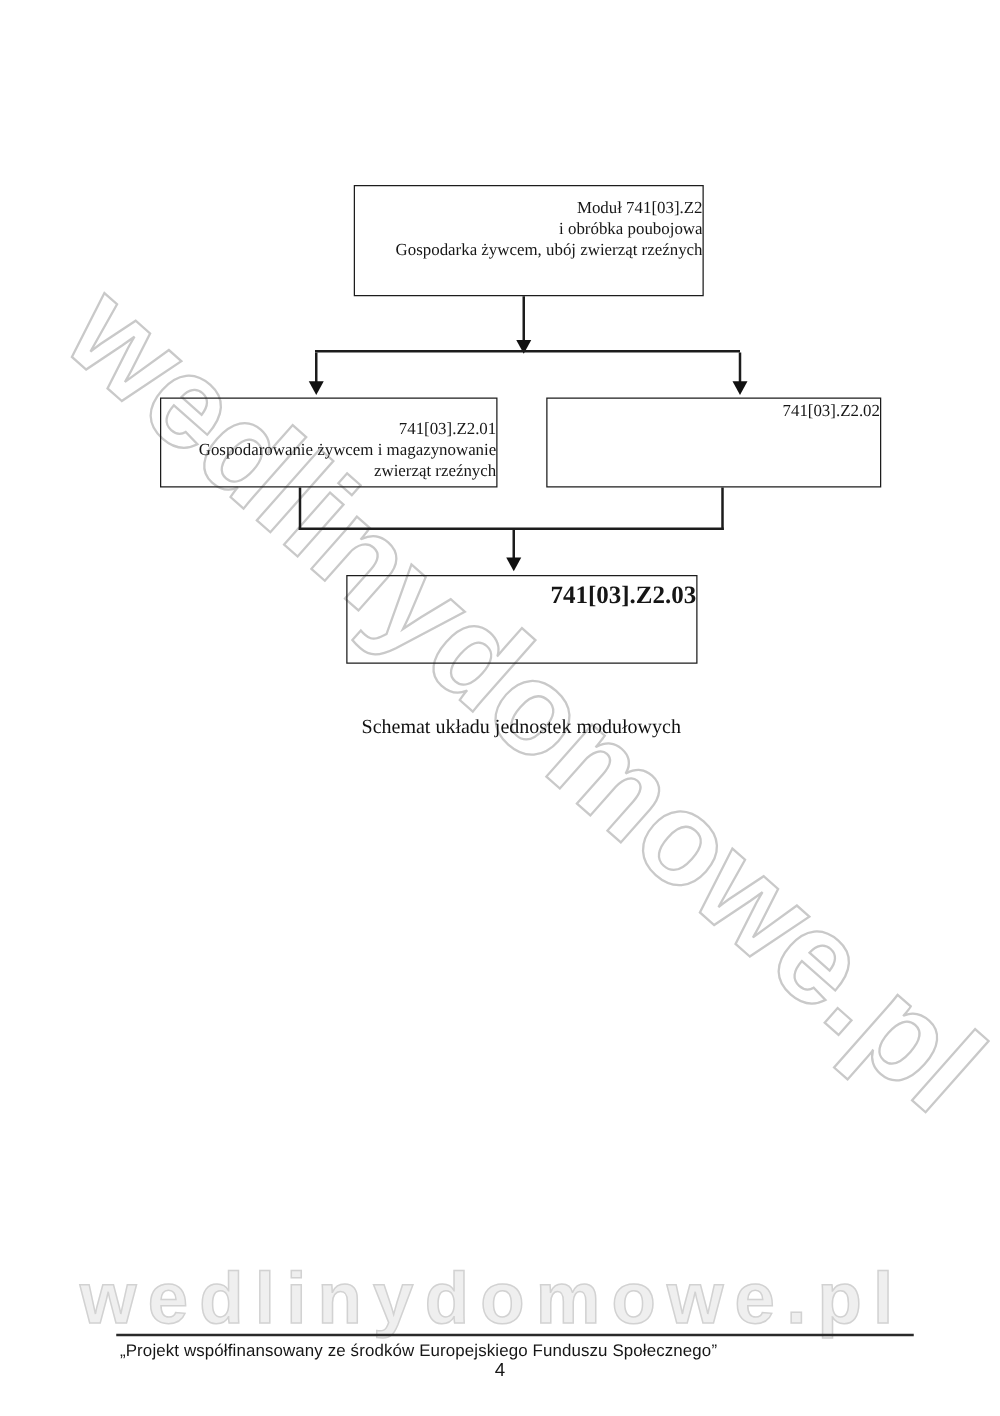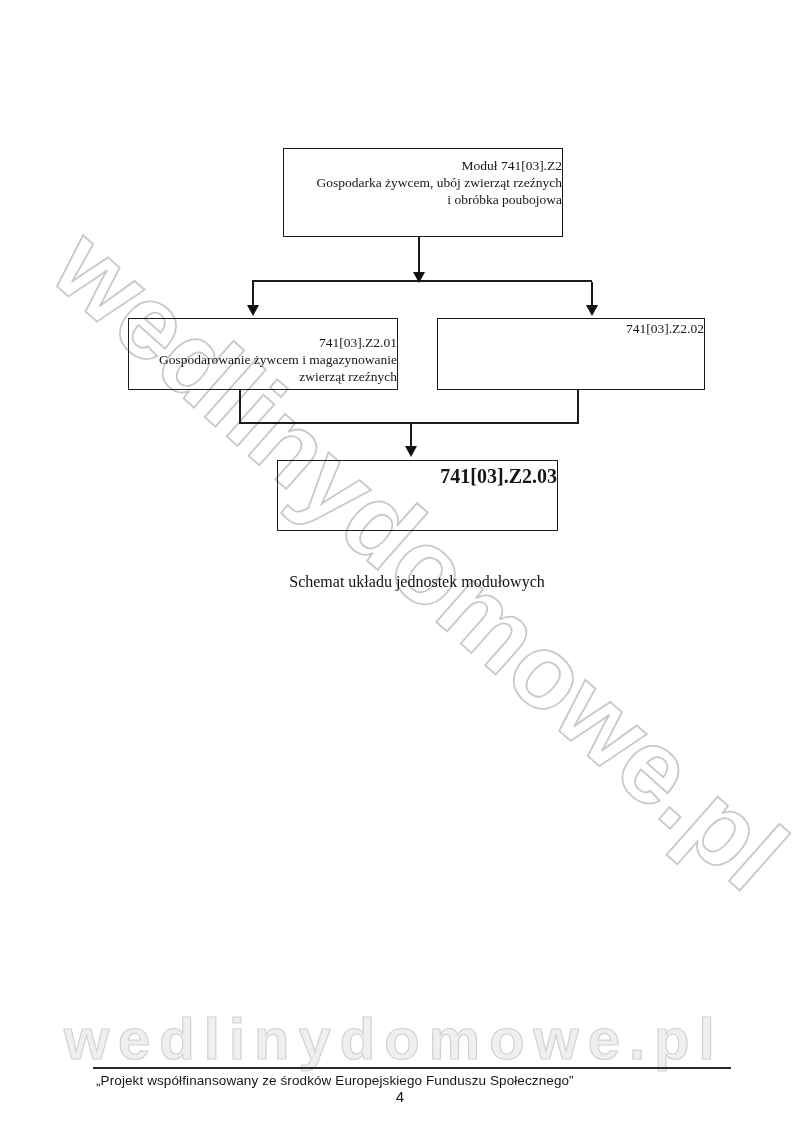--- a/index.html
+++ b/index.html
@@ -105,22 +105,22 @@
 
 <div class="page">
 
   <div class="wm-diagonal">wedlinydomowe.pl</div>
   <div class="wm-bottom">wedlinydomowe.pl</div>
 
   <div class="diagram">
 
     <div class="box box-top">
       <span>Moduł 741[03].Z2</span>
+      <span>i obróbka poubojowa</span>
       <span>Gospodarka żywcem, ubój zwierząt rzeźnych</span>
-      <span>i obróbka poubojowa</span>
     </div>
 
     <div class="cline" style="left:418px;top:237px;width:2px;height:36px;"></div>
     <div class="arrow-down" style="left:413px;top:272px;"></div>
     <div class="cline" style="left:252px;top:280px;width:340px;height:2px;"></div>
     <div class="cline" style="left:252px;top:282px;width:2px;height:24px;"></div>
     <div class="arrow-down" style="left:247px;top:305px;"></div>
     <div class="cline" style="left:591px;top:282px;width:2px;height:24px;"></div>
     <div class="arrow-down" style="left:586px;top:305px;"></div>
 

